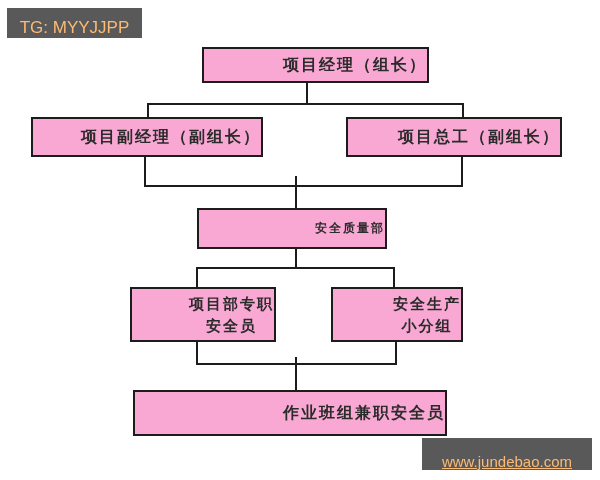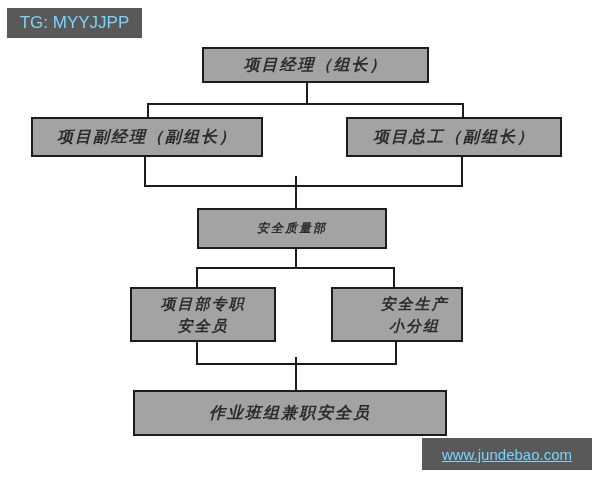--- a/index.html
+++ b/index.html
@@ -7,43 +7,42 @@
     position: relative;
     width: 600px;
     height: 480px;
     background: #ffffff;
     font-family: "Liberation Sans", "DejaVu Sans", sans-serif;
     overflow: hidden;
   }
   .badge {
     position: absolute;
     background: #595959;
-    color: #7dd3fc;
+    color: #fdba74;
     display: flex;
-    align-items: center;
+    align-items: flex-end;
     justify-content: center;
     white-space: nowrap;
   }
   .badge-tl { left: 7px; top: 8px; width: 135px; height: 30px; font-size: 17px; }
   .badge-br { left: 422px; top: 438px; width: 170px; height: 32px; font-size: 15px; text-decoration: underline; }
   .node {
     position: absolute;
     box-sizing: border-box;
     border: 2px solid #1c1c1c;
-    background: #a3a3a3;
+    background: #f9a8d4;
     display: flex;
     align-items: center;
-    justify-content: center;
+    justify-content: flex-end;
     text-align: center;
     font-weight: bold;
     color: #2b2b2b;
     letter-spacing: 2px;
     white-space: pre-line;
     line-height: 1.45;
-    font-style: italic;
   }
   .node-top      { left: 202px; top: 47px;  width: 227px; height: 36px; font-size: 16px; }
   .node-deputy   { left: 31px;  top: 117px; width: 232px; height: 40px; font-size: 16px; }
   .node-chief    { left: 346px; top: 117px; width: 216px; height: 40px; font-size: 16px; }
   .node-dept     { left: 197px; top: 208px; width: 190px; height: 41px; font-size: 12px; }
   .node-fulltime { left: 130px; top: 287px; width: 146px; height: 55px; font-size: 15px; }
   .node-group    { left: 331px; top: 287px; width: 132px; height: 55px; font-size: 15px; padding-left: 35px; }
   .node-bottom   { left: 133px; top: 390px; width: 314px; height: 46px; font-size: 16px; }
   .hline { position: absolute; height: 2px; background: #1c1c1c; }
   .vline { position: absolute; width: 2px;  background: #1c1c1c; }

